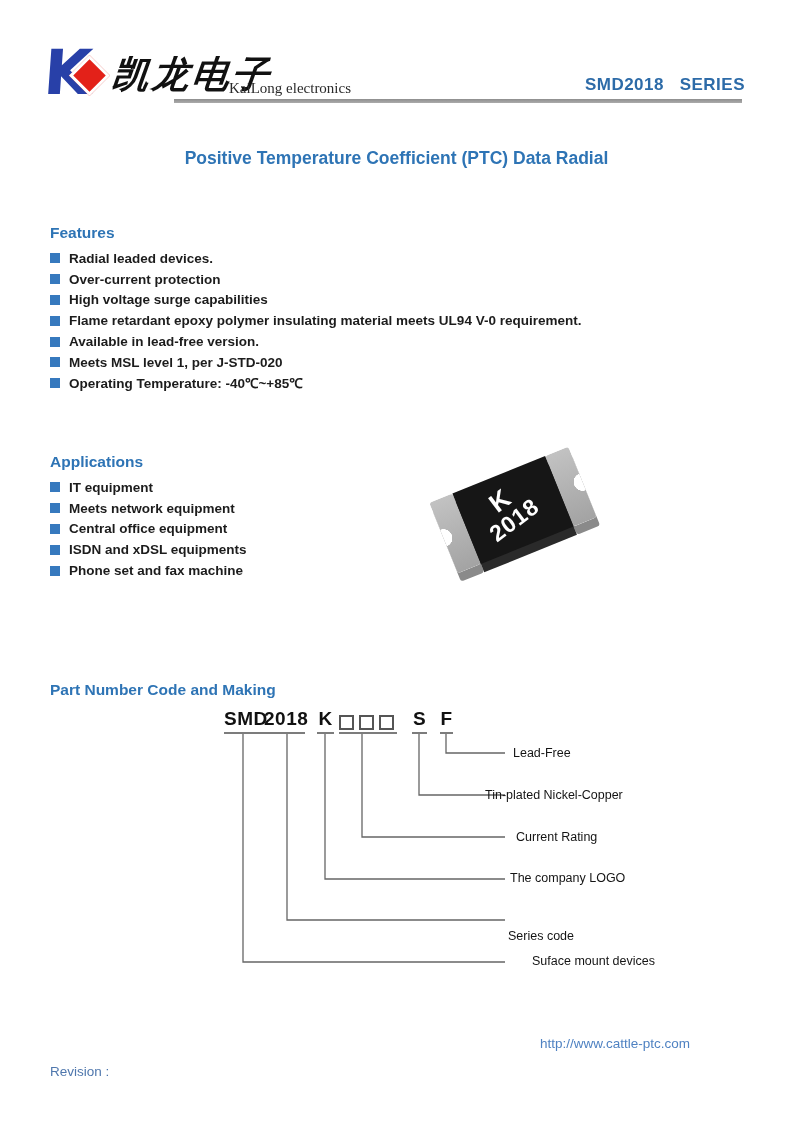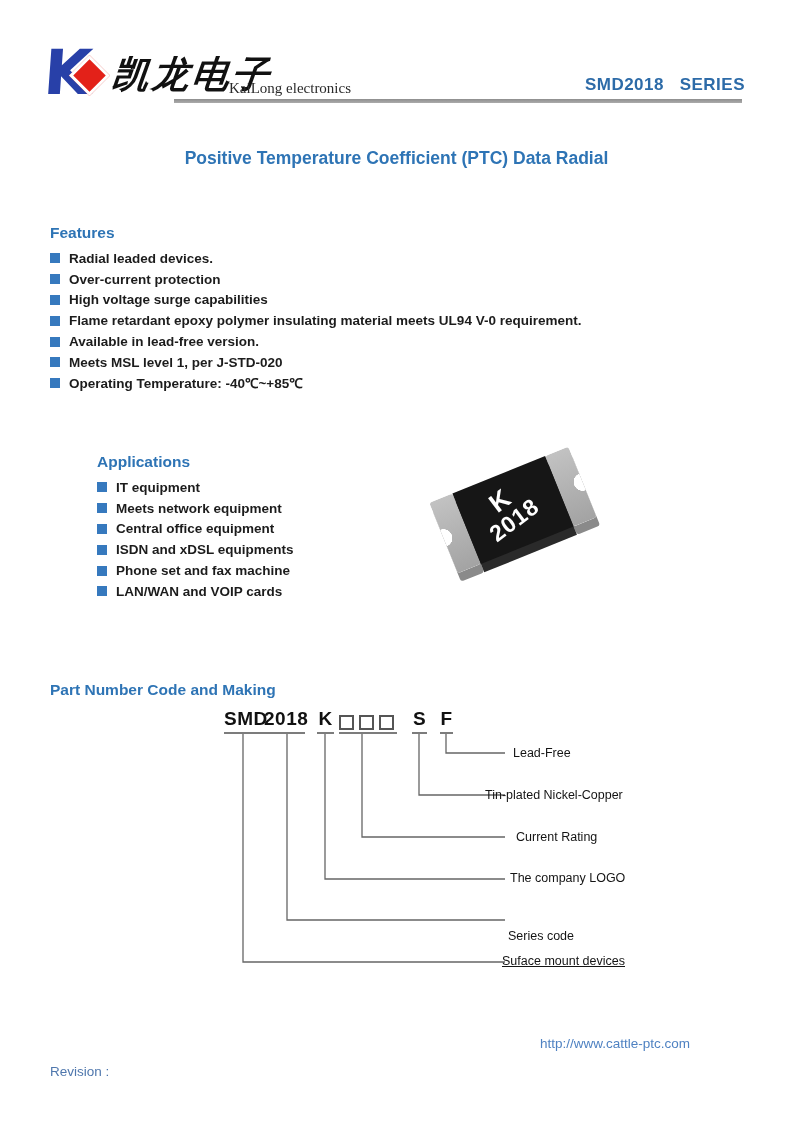--- a/index.html
+++ b/index.html
@@ -39,21 +39,21 @@
 
   
   .doc-title {
     position:absolute; left:0; top:148px; width:100%; text-align:center;
     font-size:17.5px; font-weight:bold; color:#2e74b5;
   }
 
   
   .section-heading { font-size:15.5px; font-weight:bold; color:#2e74b5; margin-bottom:6px; }
   .features { position:absolute; left:50px; top:224px; width:640px; }
-  .applications { position:absolute; left:50px; top:453px; width:400px;margin-left:47px; }
+  .applications { position:absolute; left:50px; top:453px; width:400px; }
   ul.bullet-list { list-style:none; margin-top:2px;font-weight:bold; }
   ul.bullet-list li { height:20.8px; display:flex; align-items:center; font-size:13.5px; }
   .bullet {
     width:10px; height:10px; background:#3679be; margin-right:9px; flex:0 0 auto;
   }
 
   
   .chip-wrap { position:absolute; left:428px; top:450px; width:170px; height:125px; }
   .chip {
     position:absolute; left:10px; top:22px; width:150px; height:76px;
@@ -94,21 +94,21 @@
   .pbox { width:15px; height:15px; border:2px solid #555; background:#fff; }
 
   .pn-lines { position:absolute; left:0; top:0; width:793px; height:1122px; pointer-events:none; }
 
   .pn-label { position:absolute; font-size:12.5px; color:#141414; white-space:nowrap; }
   .pnl-0 { left:513px; top:746px; }
   .pnl-1 { left:485px; top:788px; }
   .pnl-2 { left:516px; top:830px;text-align:right; }
   .pnl-3 { left:510px; top:871px; }
   .pnl-4 { left:508px; top:913px;margin-top:16px; }
-  .pnl-5 { left:502px; top:954px;text-decoration:underline; }
+  .pnl-5 { left:532px; top:954px; }
 
   
   .footer-revision { position:absolute; left:50px; top:1064px; font-size:13.5px; color:#4f77ad; }
   .footer-link { position:absolute; left:540px; top:1036px; font-size:13.5px; color:#4f82c2; text-decoration:none; white-space:nowrap; }
 </style>
 </head>
 <body>
 
 <div class="page">
 
@@ -172,24 +172,20 @@
           <span class="bullet"></span>
           <span>Central office equipment</span>
         </li>
       <li>
           <span class="bullet"></span>
           <span>ISDN and xDSL equipments</span>
         </li>
       <li>
           <span class="bullet"></span>
           <span>Phone set and fax machine</span>
-        </li>
-      <li>
-          <span class="bullet"></span>
-          <span>LAN/WAN and VOIP cards</span>
         </li>
     </ul>
   </div>
 
   <div class="chip-wrap">
     <div class="chip">
       <div class="terminal" style="--notch:0%"></div>
       <div class="body">
         <div class="chip-marking">
           <span class="m1">K</span>

